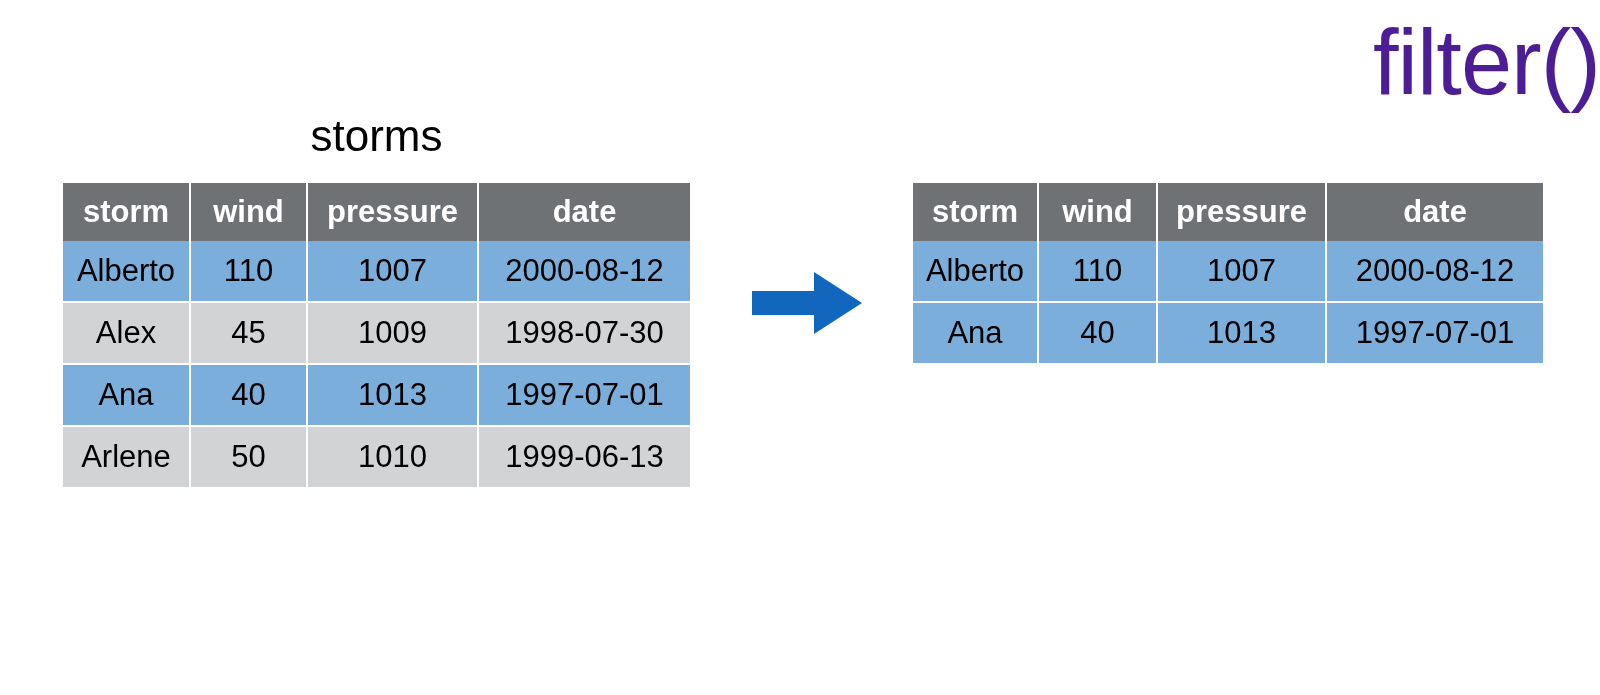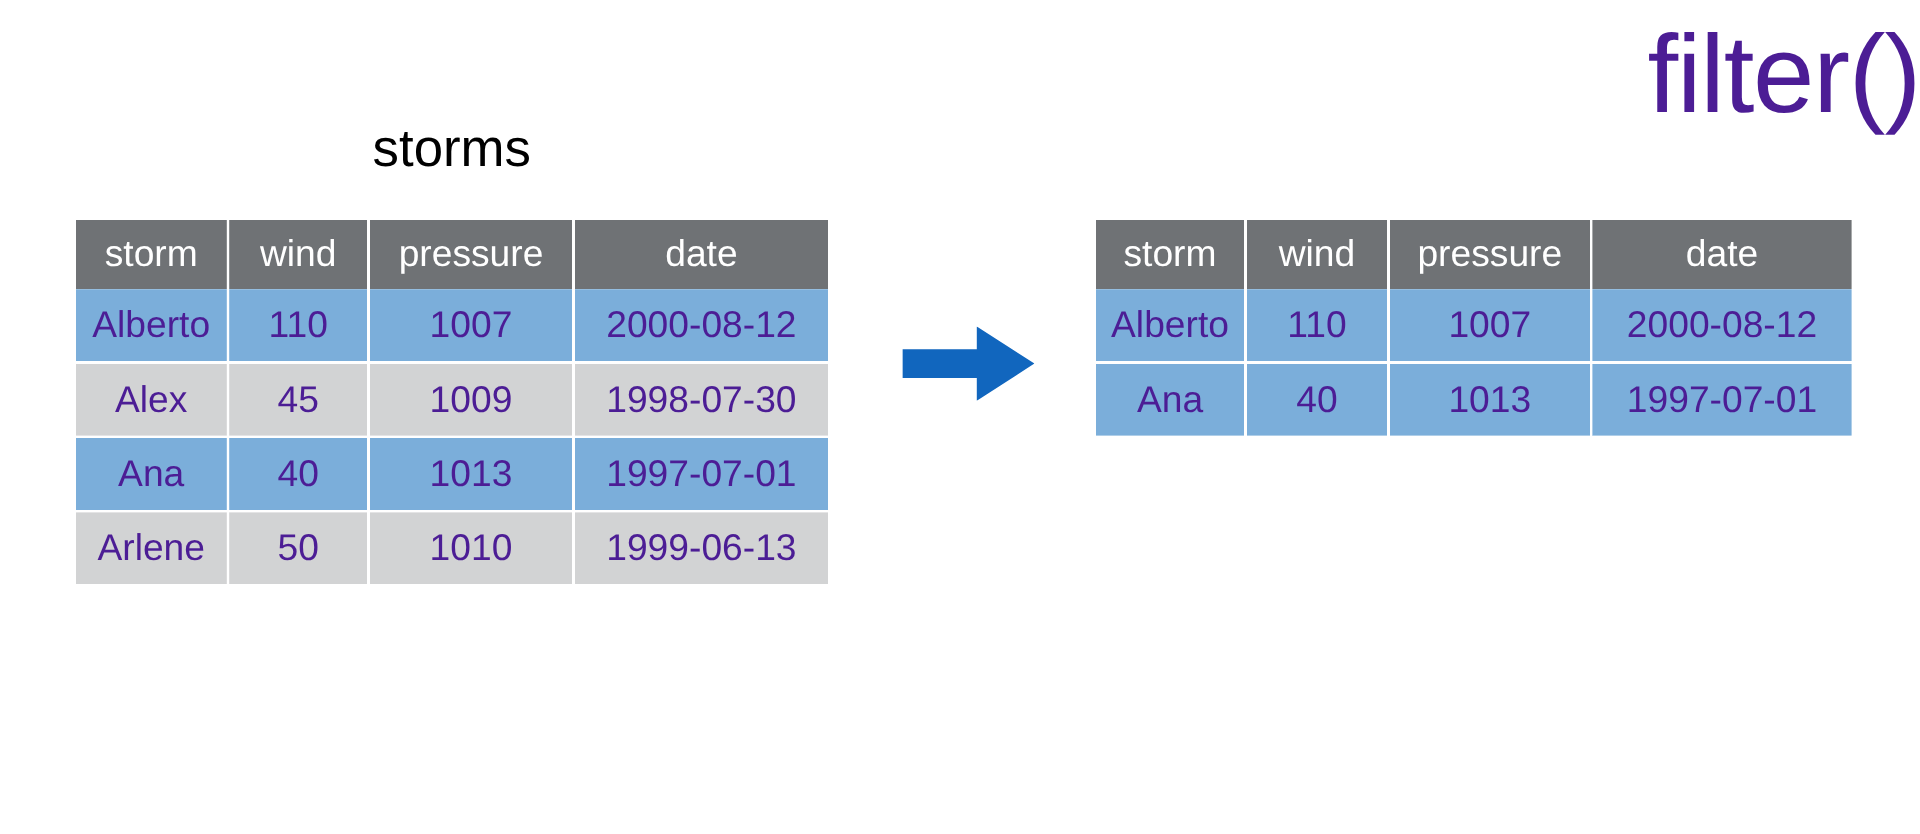--- a/index.html
+++ b/index.html
@@ -27,21 +27,21 @@
     line-height: 1.05;
     font-weight: 400;
     color: #4c1d95;
     letter-spacing: -1px;
   }
 
   
   #storms-label {
     position: absolute;
     left: 63px;
-    top: 100px;
+    top: 112px;
     width: 627px;
     text-align: center;
     font-size: 44px;
     line-height: 1.1;
     font-weight: 400;
     color: #000000;
   }
 
   
   .data-table {
@@ -51,28 +51,28 @@
     background: #ffffff;
   }
   .data-table td,
   .data-table th {
     padding: 0;
     margin: 0;
     text-align: center;
     vertical-align: middle;
     font-weight: 400;
     font-size: 31px;
-    color: #4c1d95;
+    color: #000000;
     border-right: 2px solid #ffffff;
     border-bottom: 2px solid #ffffff;
     overflow: hidden;
     white-space: nowrap;
   }
   .data-table th {
-    font-weight: normal;
+    font-weight: bold;
     color: #ffffff;
     background: #6F7275;
     font-size: 31px;
   }
   .data-table tr > *:last-child {
     border-right: none;
   }
   .data-table tr:last-child > * {
     border-bottom: none;
   }

